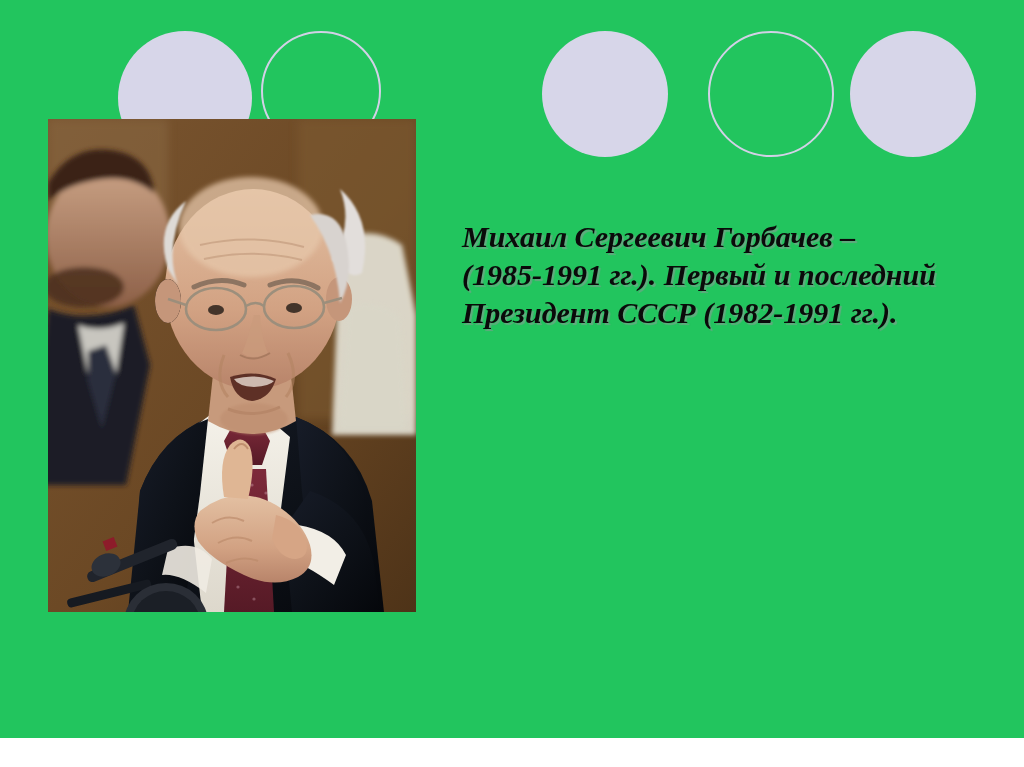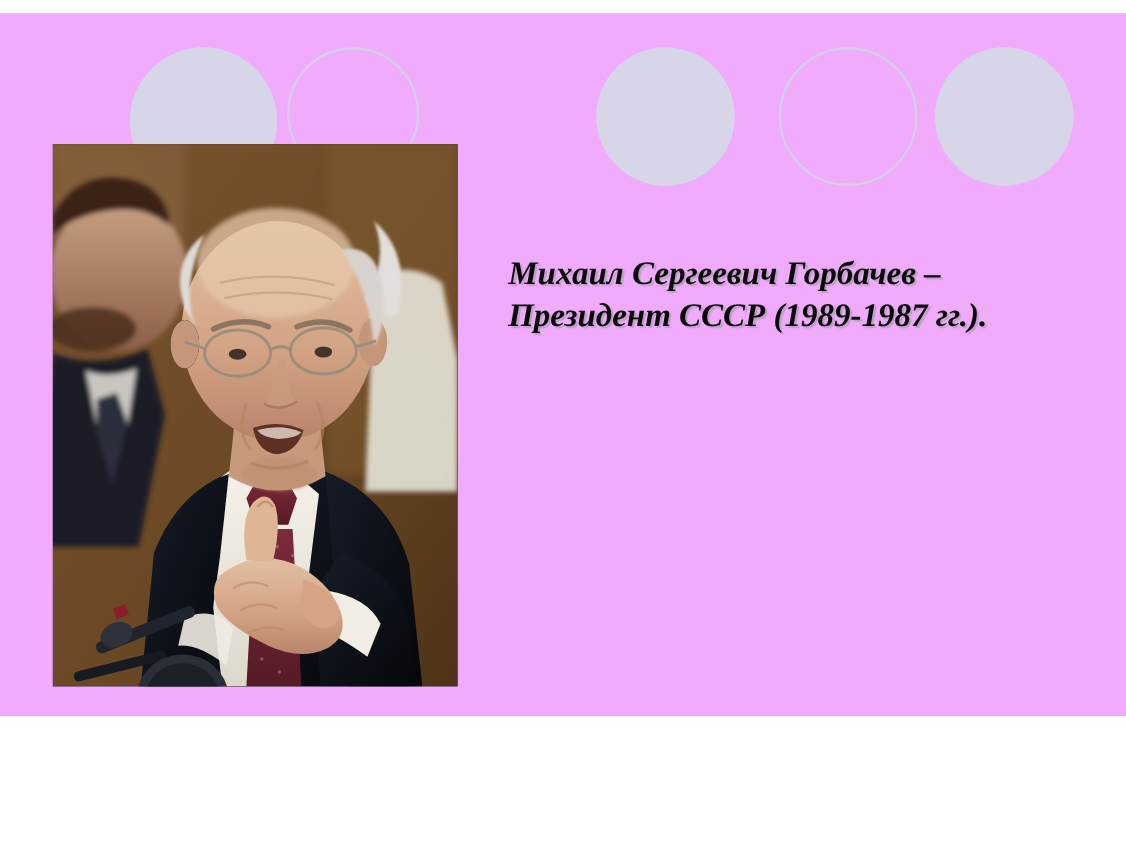--- a/index.html
+++ b/index.html
@@ -11,24 +11,24 @@
     width: 1024px;
     height: 767px;
     position: relative;
     overflow: hidden;
     font-family: "Liberation Serif", "DejaVu Serif", serif;
   }
 
   #slide {
     position: absolute;
     left: 0;
-    top: 12px;
+    top: 0;
     width: 1024px;
-    height: 639px;
-    background: #f0abfc;
+    height: 738px;
+    background: #22c55e;
   }
 
   
   .deco-circle {
     position: absolute;
     border-radius: 50%;
     box-sizing: border-box;
   }
   .deco-filled { background: #d7d6e9; }
   .deco-outline {
@@ -241,16 +241,17 @@
         <ellipse cx="118" cy="504" rx="34" ry="32" fill="#1b1f26"></ellipse>
         <rect x="56" y="420" width="12" height="10" fill="#8d1c2a" transform="rotate(-22 62 425)"></rect>
       </g>
 
       <rect x="0" y="0" width="368" height="493" fill="none"></rect>
     </svg>
   </div>
 
   <div id="caption">
     <div class="cap-line">Михаил Сергеевич Горбачев –</div>
-    <div class="cap-line">Президент СССР (1989-1987 гг.).</div>
+    <div class="cap-line">(1985-1991 гг.). Первый и последний</div>
+    <div class="cap-line">Президент СССР (1982-1991 гг.).</div>
   </div>
 
 </div>
 
 </body></html>

